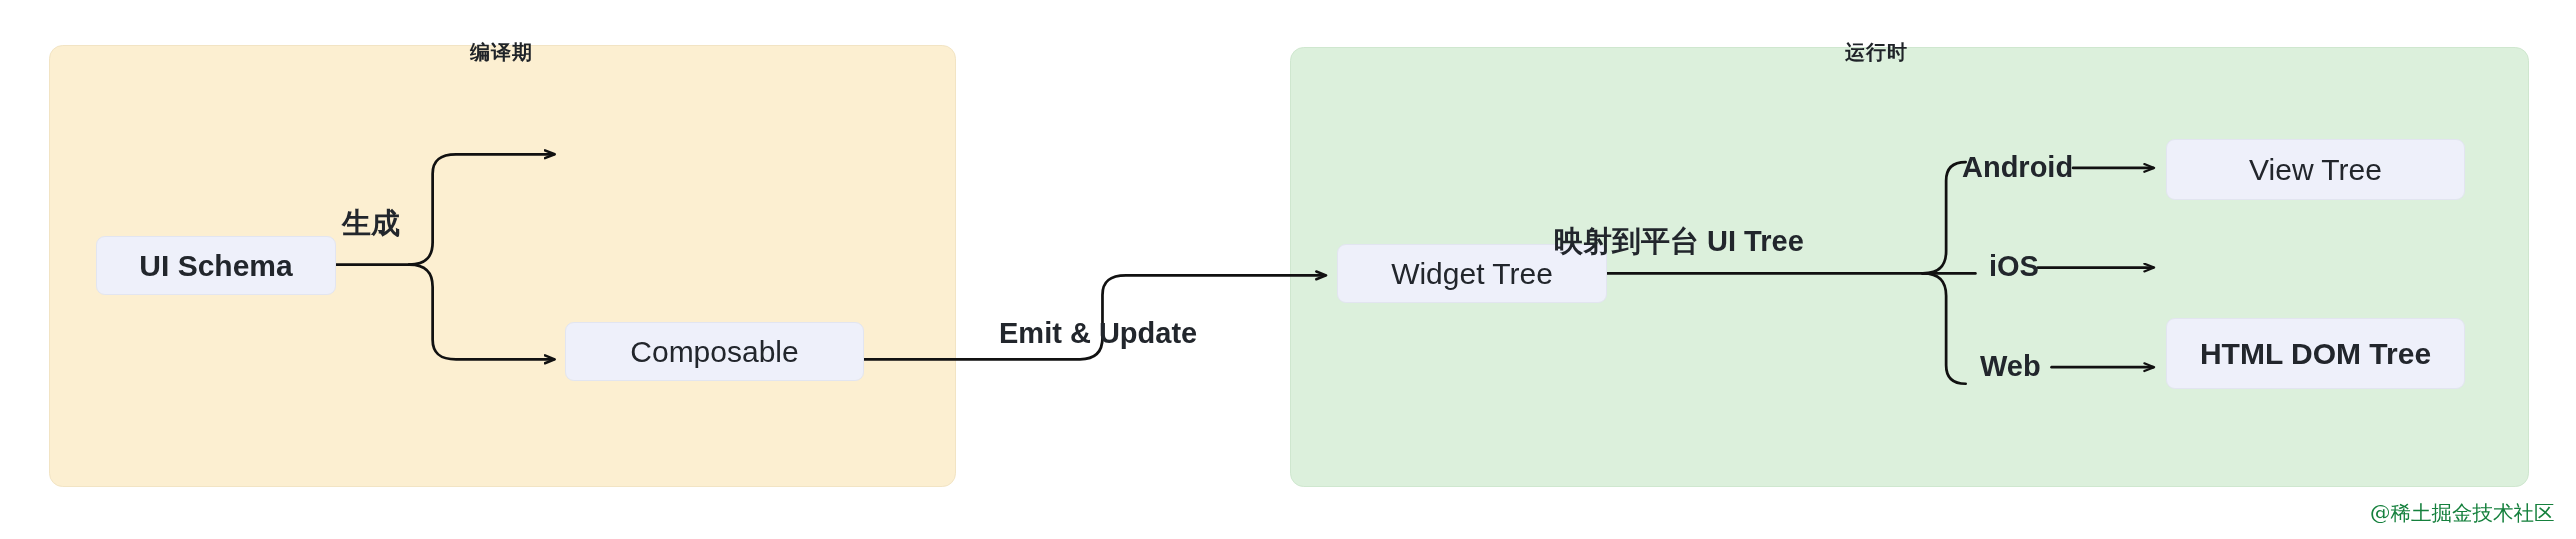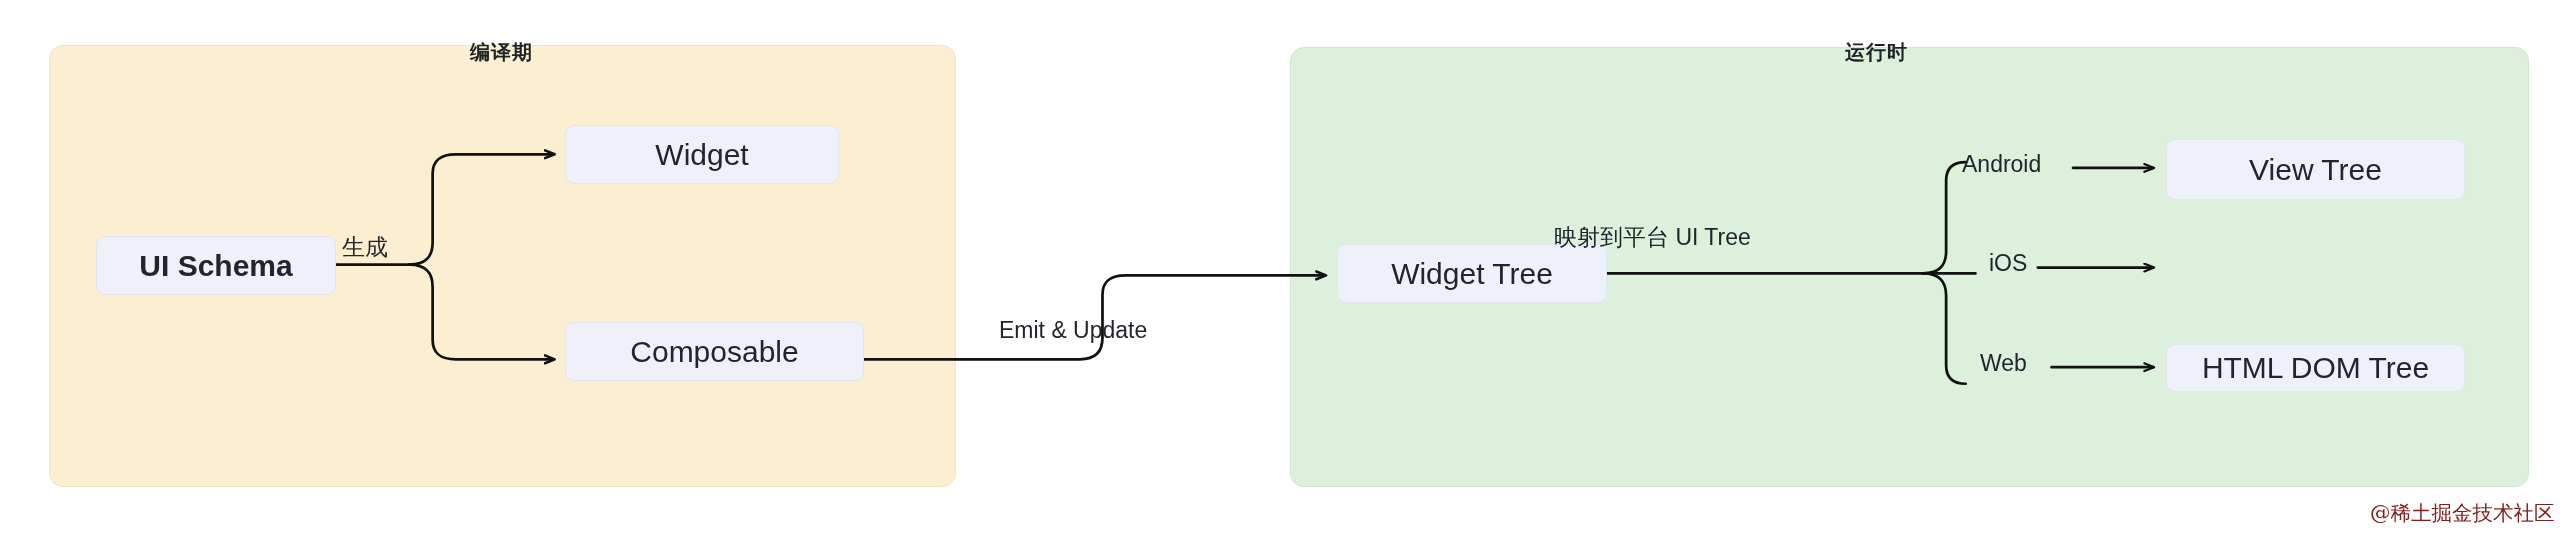--- a/index.html
+++ b/index.html
@@ -69,49 +69,50 @@
     color: #22262c;
     box-sizing: border-box;
     white-space: nowrap;
   }
   #node-ui-schema  { left: 96px;  top: 236px; width: 240px; height: 59px; font-weight: bold; }
   #node-widget     { left: 565px; top: 125px; width: 274px; height: 59px; }
   #node-composable { left: 565px; top: 322px; width: 299px; height: 59px; }
   #node-widget-tree { left: 1337px; top: 244px; width: 270px; height: 59px; }
   #node-view-tree  { left: 2166px; top: 139px; width: 299px; height: 61px; }
   #node-uiview-tree{ left: 2166px; top: 238px; width: 299px; height: 61px; }
-  #node-html-dom   { left: 2166px; top: 344px; width: 299px; height: 48px; }
+  #node-html-dom   { left: 2166px; top: 318px; width: 299px; height: 71px; font-weight: bold; }
 
   .edge-label {
     position: absolute;
-    font-size: 23px;
+    font-size: 29px;
     color: #22262c;
     white-space: nowrap;
+    font-weight: bold;
   }
-  #label-shengcheng { left: 342px; top: 232px; }
+  #label-shengcheng { left: 342px; top: 204px; }
   #label-emit       { left: 999px; top: 317px; text-align: center; }
   #label-mapping    { left: 1554px; top: 222px; }
   #label-android    { left: 1962px; top: 151px; }
   #label-ios        { left: 1989px; top: 250px; }
   #label-web        { left: 1980px; top: 350px; }
 
   #wires {
     position: absolute;
     left: 0;
     top: 0;
     width: 2576px;
     height: 539px;
     pointer-events: none;
   }
   #watermark {
     position: absolute;
     right: 21.5px;
     bottom: 11.7px;
     font-size: 20.5px;
-    color: #7f1d1d;
+    color: #15803d;
     font-family: "DejaVu Serif", serif;
     white-space: nowrap;
   }
 </style>
 </head>
 <body>
 
 <div id="canvas">
 
   <div class="panel" id="panel-compile"></div>
@@ -151,21 +152,20 @@
       <path d="M1968,280 C1986,280 1992,289 1992,303 L1992,374
                C1992,388 2000,393 2012,393"></path>
 
       <path d="M2122,172 L2204,172" marker-end="url(#arrowThin)"></path>
       <path d="M2086,274 L2204,274" marker-end="url(#arrowThin)"></path>
       <path d="M2100,376 L2204,376" marker-end="url(#arrowThin)"></path>
     </g>
   </svg>
 
   <div class="node" id="node-ui-schema">UI Schema</div>
-  <div class="node" id="node-widget">Widget</div>
   <div class="node" id="node-widget-tree">Widget Tree</div>
   <div class="node" id="node-composable">Composable</div>
   <div class="node" id="node-view-tree">View Tree</div>
   <div class="node" id="node-html-dom">HTML DOM Tree</div>
 
   <div class="edge-label" id="label-shengcheng">生成</div>
   <div class="edge-label" id="label-emit">Emit &amp; Update</div>
   <div class="edge-label" id="label-mapping">映射到平台 UI Tree</div>
   <div class="edge-label" id="label-android">Android</div>
   <div class="edge-label" id="label-ios">iOS</div>

